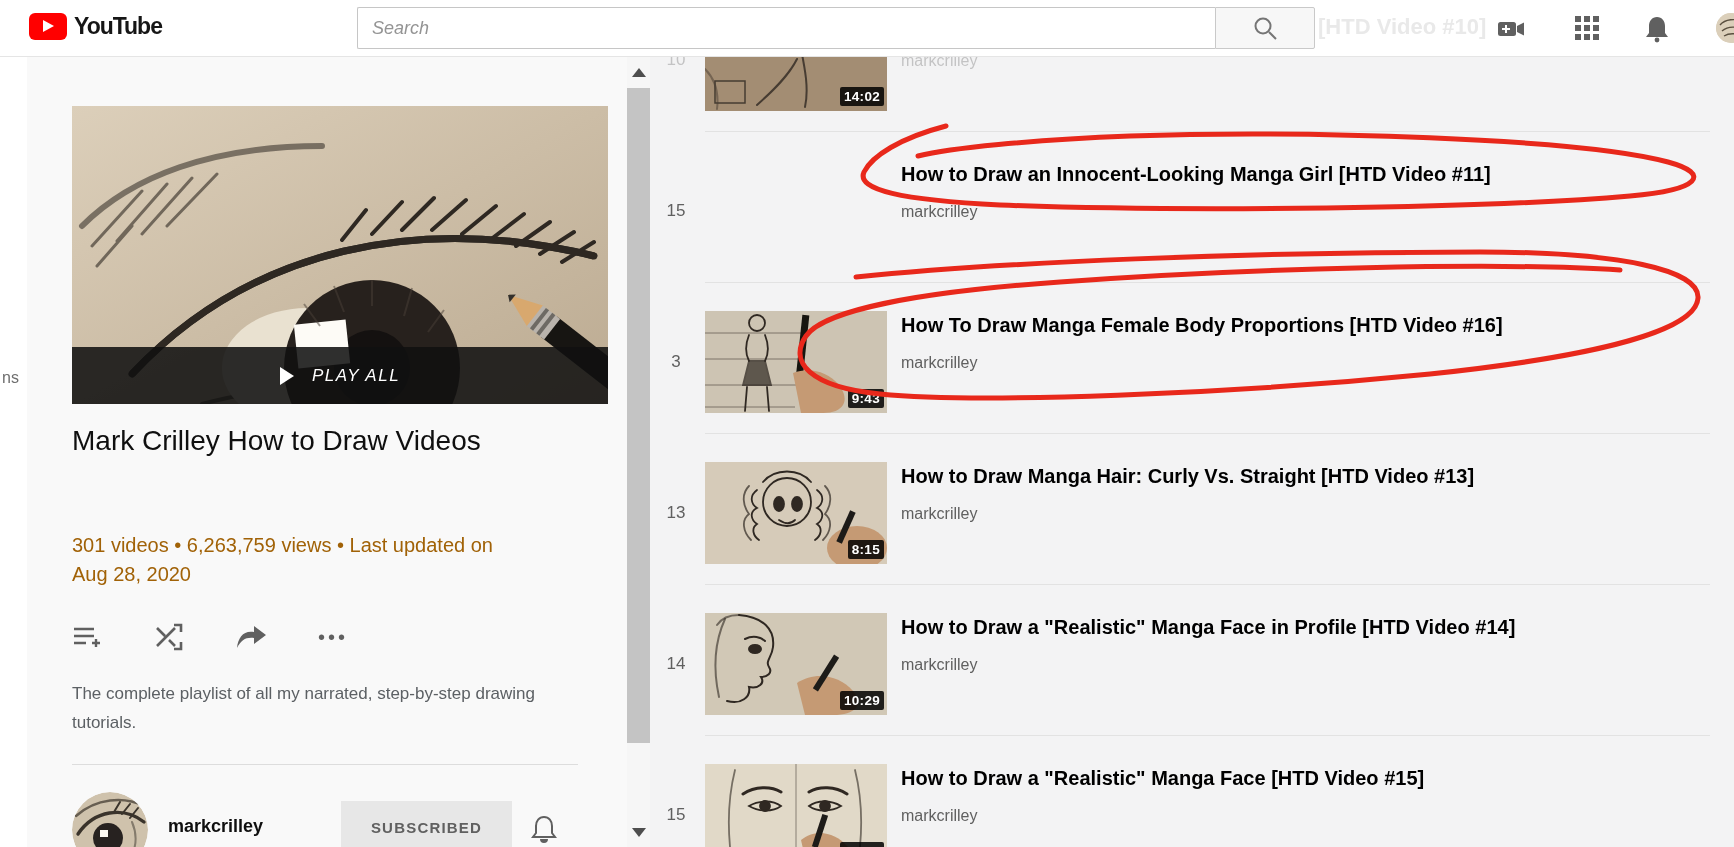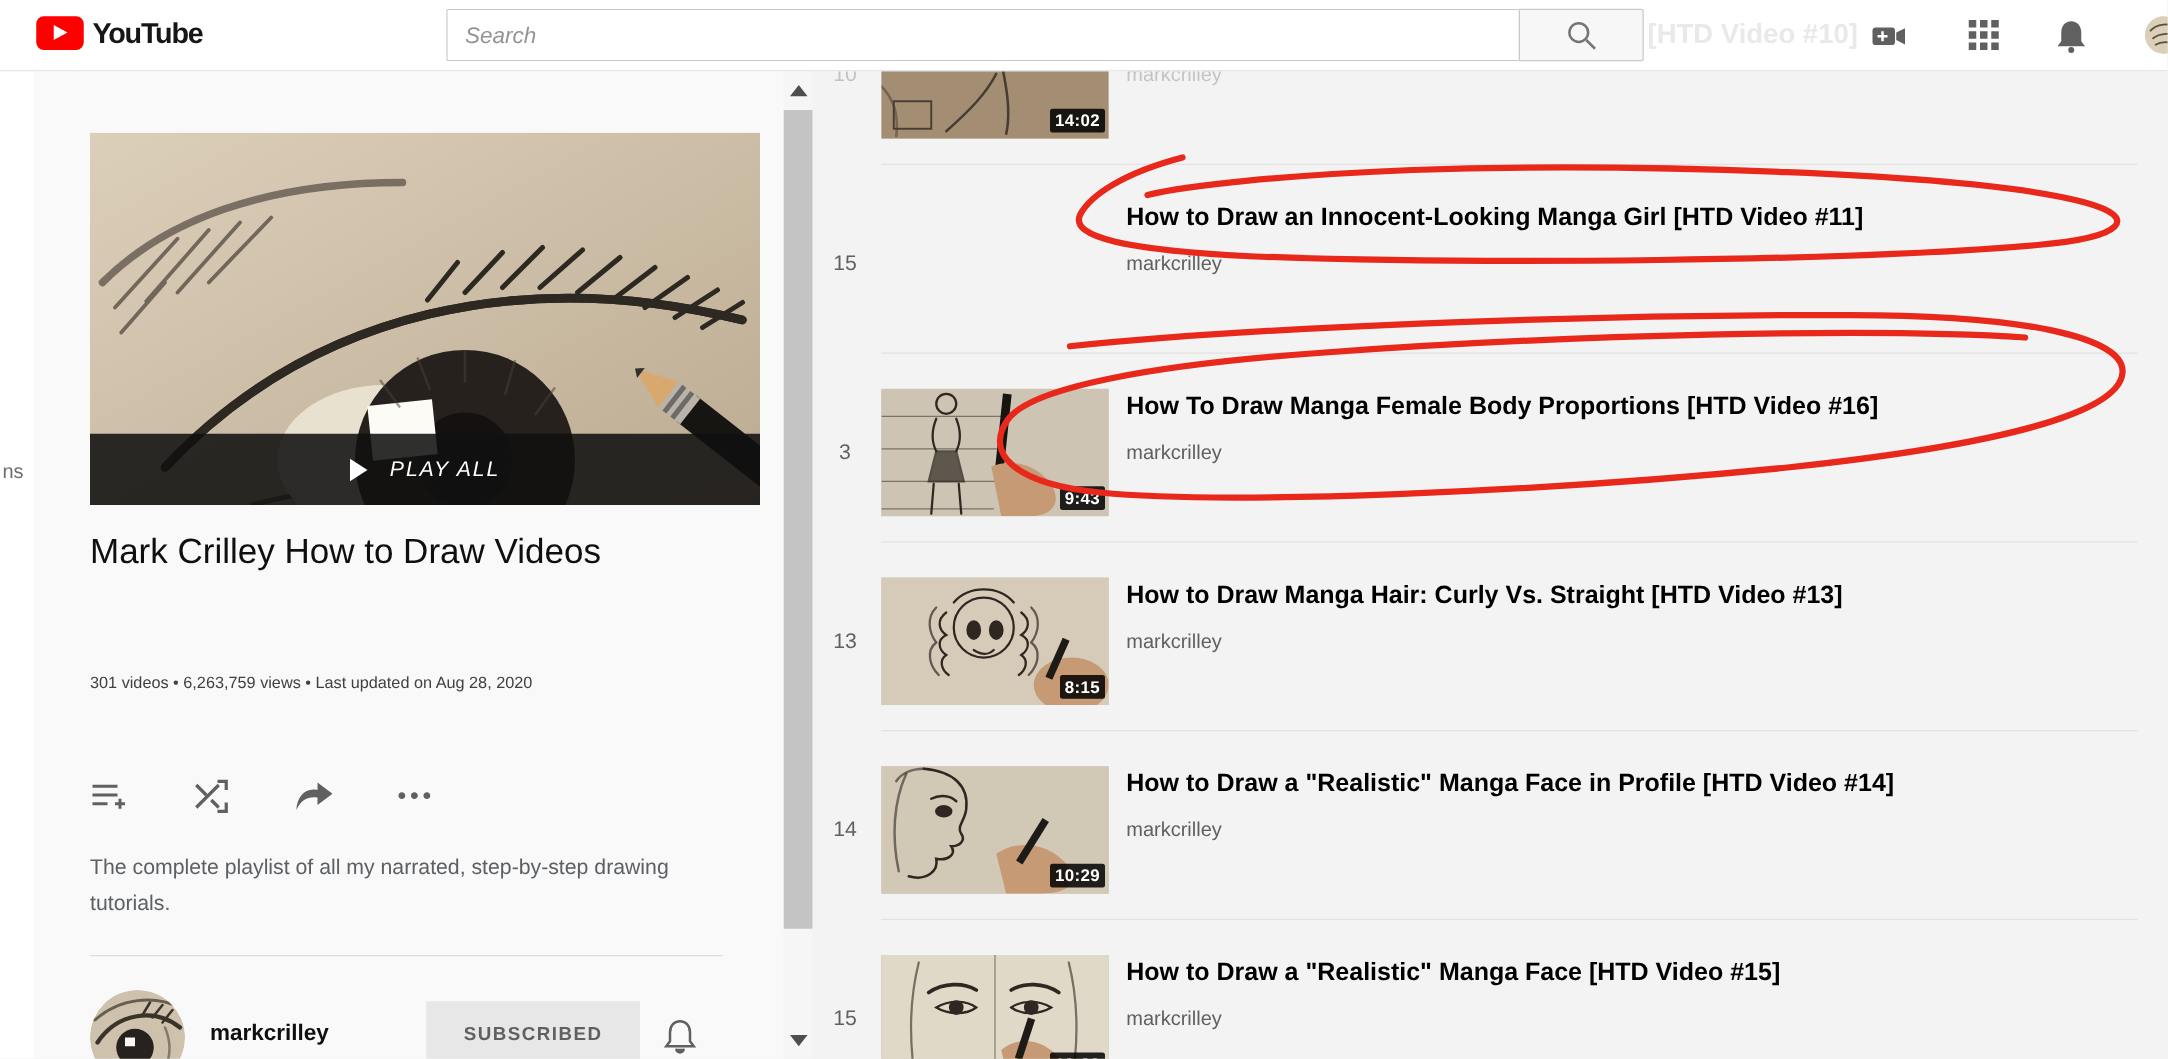--- a/index.html
+++ b/index.html
@@ -37,21 +37,21 @@
   .panel{position:absolute;left:27px;top:56px;width:600px;height:791px;background:#f9f9f9;z-index:10;}
   .plthumb{position:absolute;left:45px;top:50px;width:536px;height:298px;overflow:hidden;cursor:pointer;}
   .plthumb svg{position:absolute;left:0;top:0;}
   .playall{position:absolute;left:0;bottom:0;width:100%;height:57px;background:rgba(16,16,16,0.87);
     display:flex;align-items:center;justify-content:center;color:#fff;font-style:italic;}
   .playall-tri{width:0;height:0;border-left:14px solid #fff;border-top:9px solid transparent;
     border-bottom:9px solid transparent;margin-right:18px;}
   .playall-label{font-size:17px;letter-spacing:1.5px;}
   .pl-title{position:absolute;left:45px;top:364px;width:440px;font-size:28px;line-height:41px;
     color:#0f0f0f;font-weight:normal;margin:0;}
-  .pl-stats{position:absolute;left:45px;top:475px;width:445px;font-size:13px;line-height:29px;color:#404040;}
+  .pl-stats{position:absolute;left:45px;top:475px;width:445px;font-size:20px;line-height:29px;color:#a16207;}
   .pl-actions{position:absolute;left:45px;top:566px;display:flex;align-items:center;color:#606060;}
   .act{width:30px;height:30px;margin-right:52px;cursor:pointer;color:#606060;}
   .act svg{display:block;}
   .act-more{font-size:20px;letter-spacing:3px;color:#606060;line-height:30px;}
   .pl-desc{position:absolute;left:45px;top:623px;width:470px;font-size:17px;line-height:29px;color:#5c6064;}
   .pl-divider{position:absolute;left:45px;top:708px;width:506px;height:1px;background:#ddd;}
   .ch-avatar{position:absolute;left:45px;top:736px;width:76px;height:76px;border-radius:50%;overflow:hidden;cursor:pointer;}
   .ch-name{position:absolute;left:141px;top:760px;font-size:18px;font-weight:bold;color:#0f0f0f;cursor:pointer;}
   .sub-btn{position:absolute;left:314px;top:745px;width:171px;height:52px;background:#e7e7e7;border:none;
     font-family:"Liberation Sans",sans-serif;font-size:15px;font-weight:bold;letter-spacing:1.2px;

